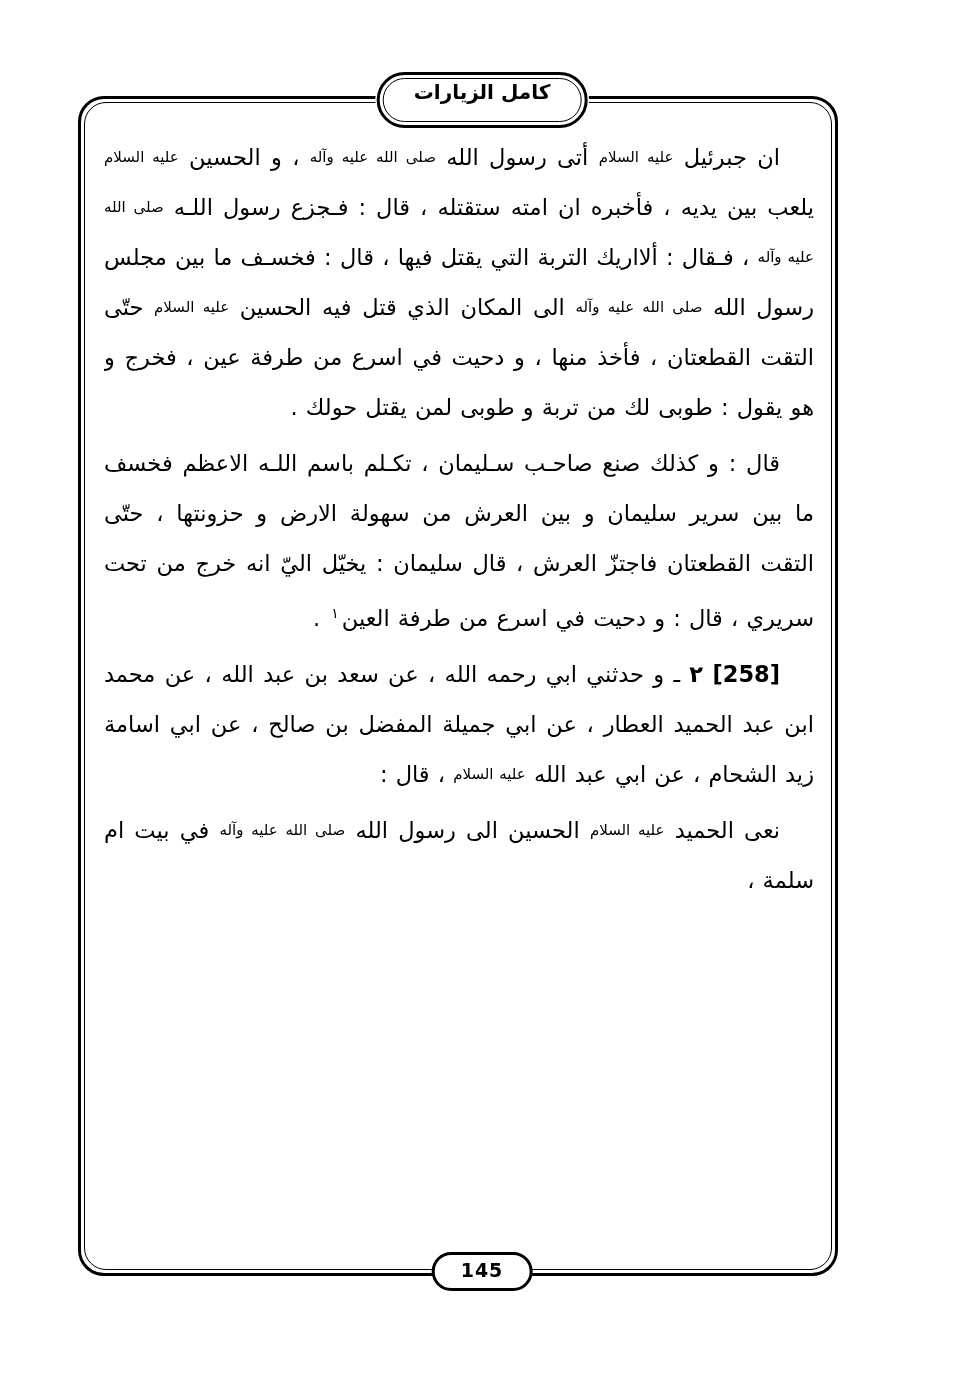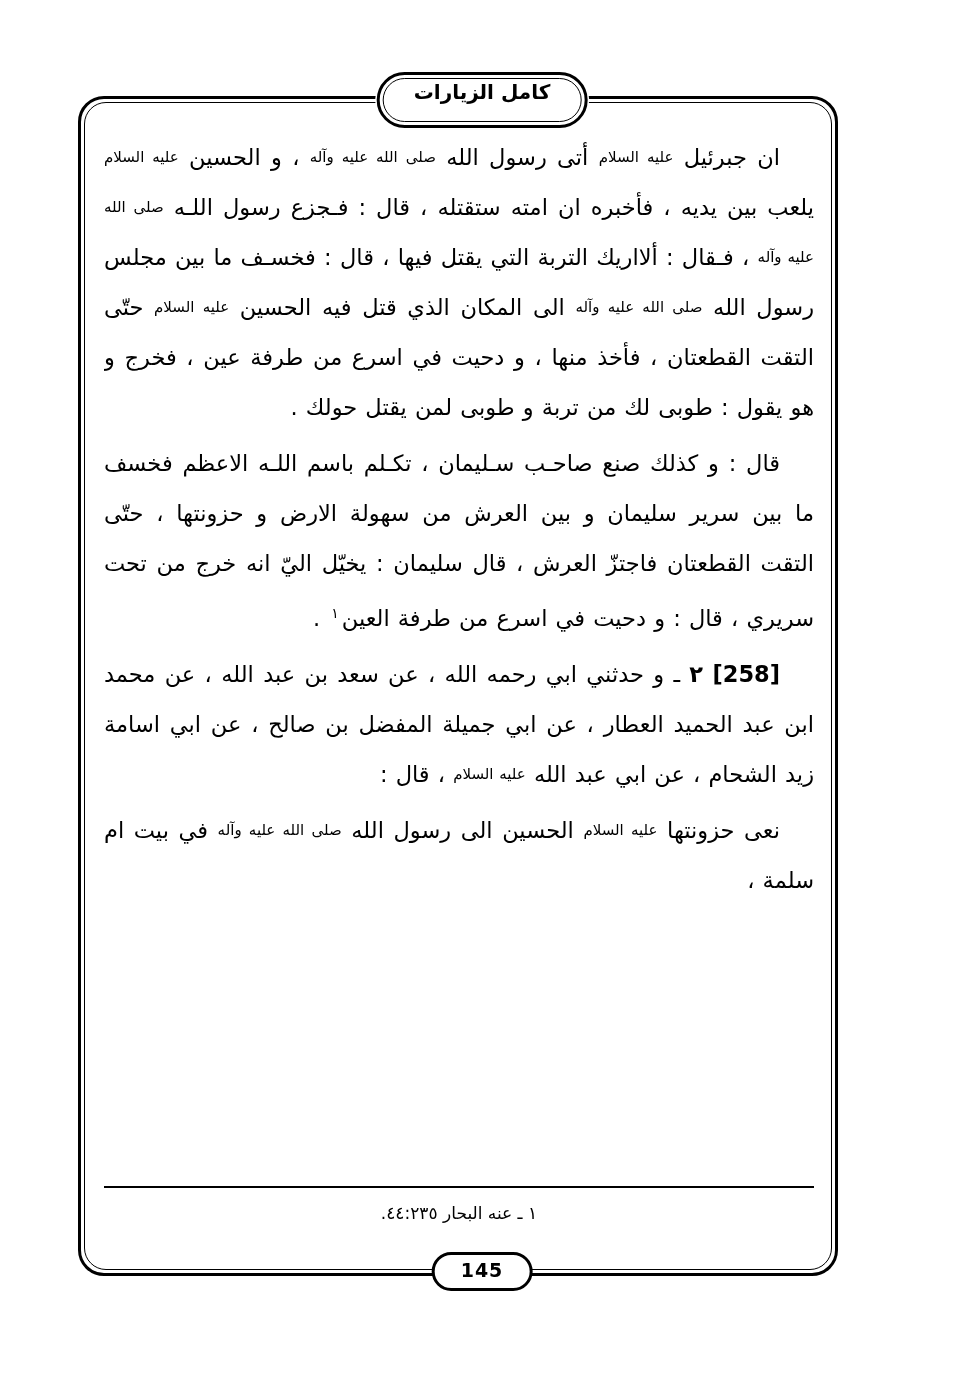--- a/index.html
+++ b/index.html
@@ -180,29 +180,23 @@
 
     <p class="para indent">
       <span>قال : و كذلك صنع صاحـب سـليمان ، تكـلم باسم اللـه الاعظم فخسف ما بين سرير سليمان و بين العرش من سهولة الارض و حزونتها ، حتّى التقت القطعتان فاجتزّ العرش ، قال سليمان : يخيّل اليّ انه خرج من تحت سريري ، قال : و دحيت في اسرع من طرفة العين</span><span class="fnref">١</span><span> .</span>
     </p>
 
     <p class="para indent">
       <span class="hadith-num">[258]</span><span>&nbsp;</span><span class="hadith-num">٢</span><span> ـ و حدثني ابي رحمه الله ، عن سعد بن عبد الله ، عن محمد ابن عبد الحميد العطار ، عن ابي جميلة المفضل بن صالح ، عن ابي اسامة زيد الشحام ، عن ابي عبد الله </span><span class="honorific">عليه السلام</span><span> ، قال :</span>
     </p>
 
     <p class="para indent">
-      <span>نعى حزونتها </span><span class="honorific">عليه السلام</span><span> الحسين الى رسول الله </span><span class="honorific">صلى الله عليه وآله</span><span> في بيت ام سلمة ،</span>
+      <span>نعى الحميد </span><span class="honorific">عليه السلام</span><span> الحسين الى رسول الله </span><span class="honorific">صلى الله عليه وآله</span><span> في بيت ام سلمة ،</span>
     </p>
 
   </div>
 
-  <div class="footnote-area">
-    <div class="footnote-rule"></div>
-    <ul class="footnote-list">
-      <li class="footnote-item">١ ـ عنه البحار ٤٤:٢٣٥.</li>
-    </ul>
-  </div>
 
   <div class="page-pill">
     <div class="page-number">145</div>
   </div>
 
 </div>
 
 </body></html>

